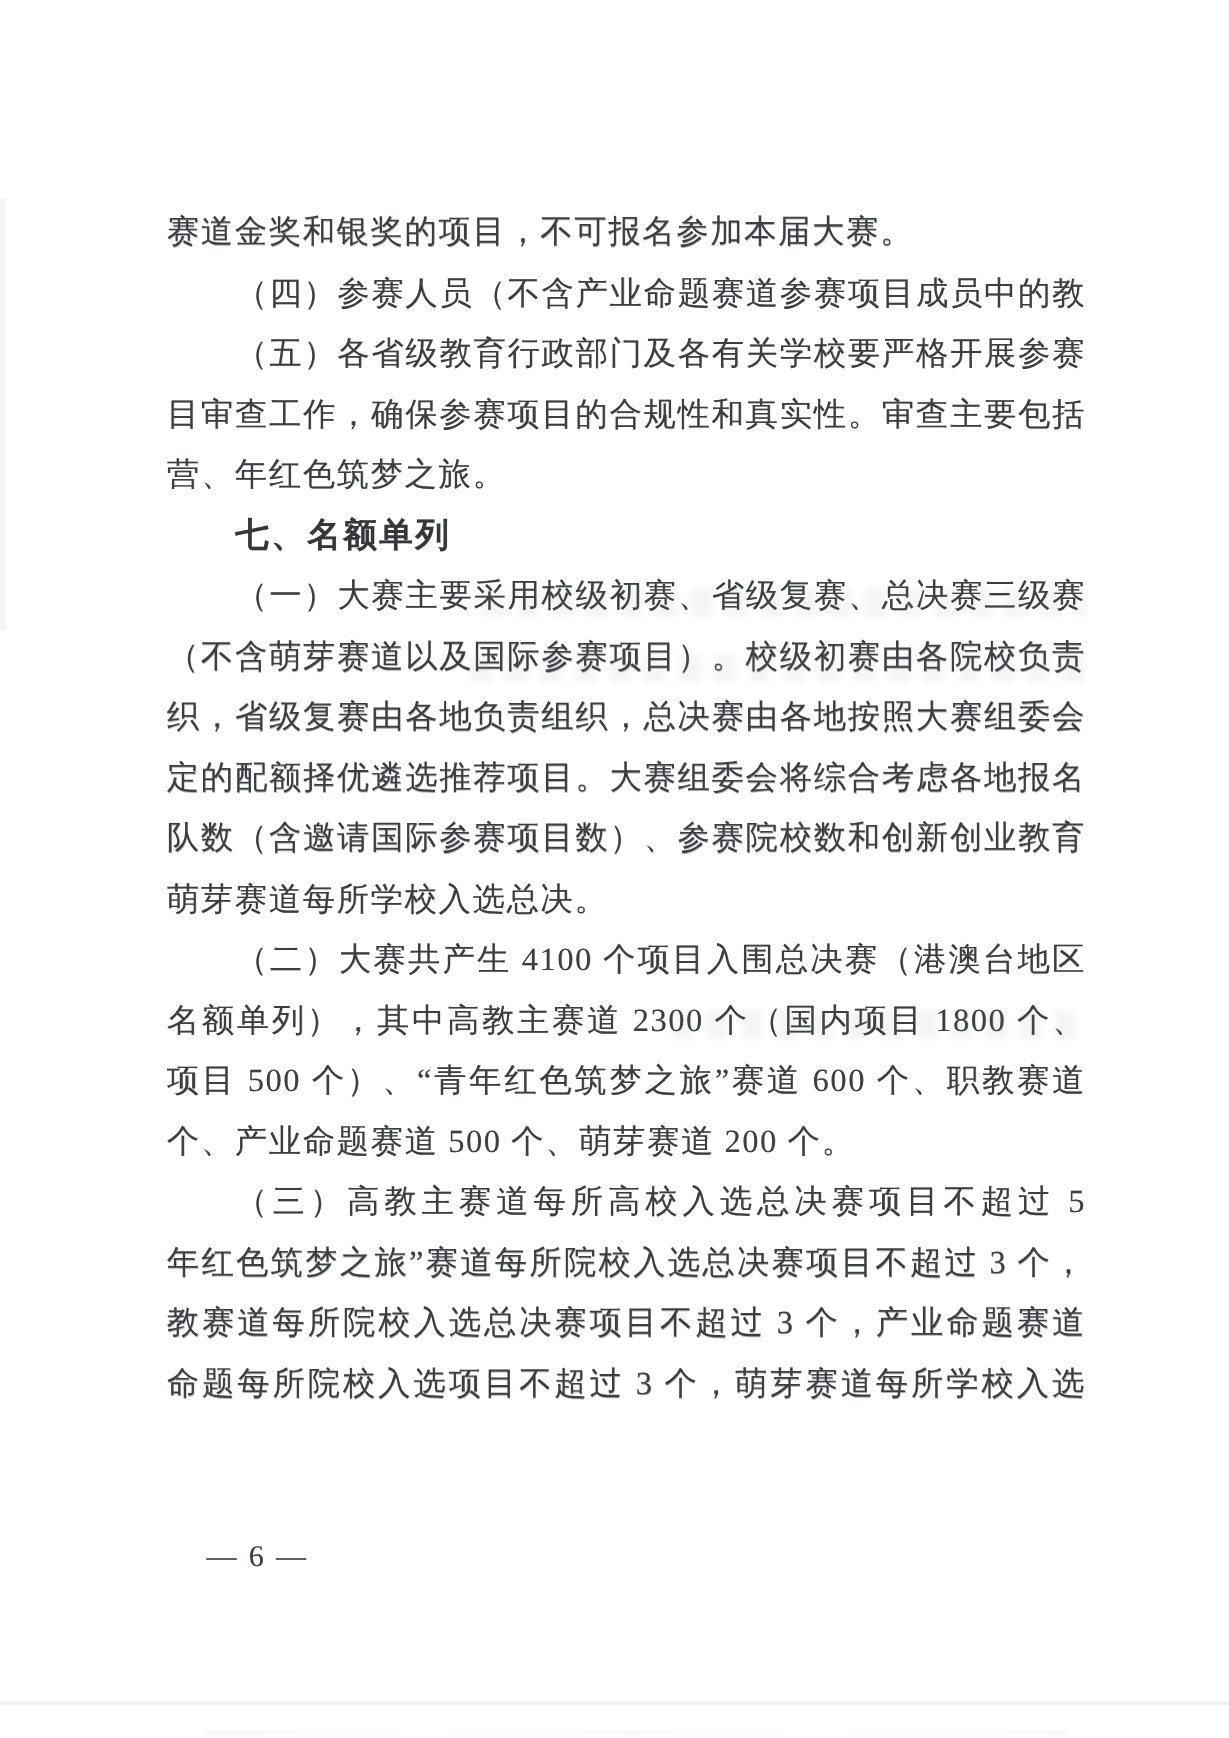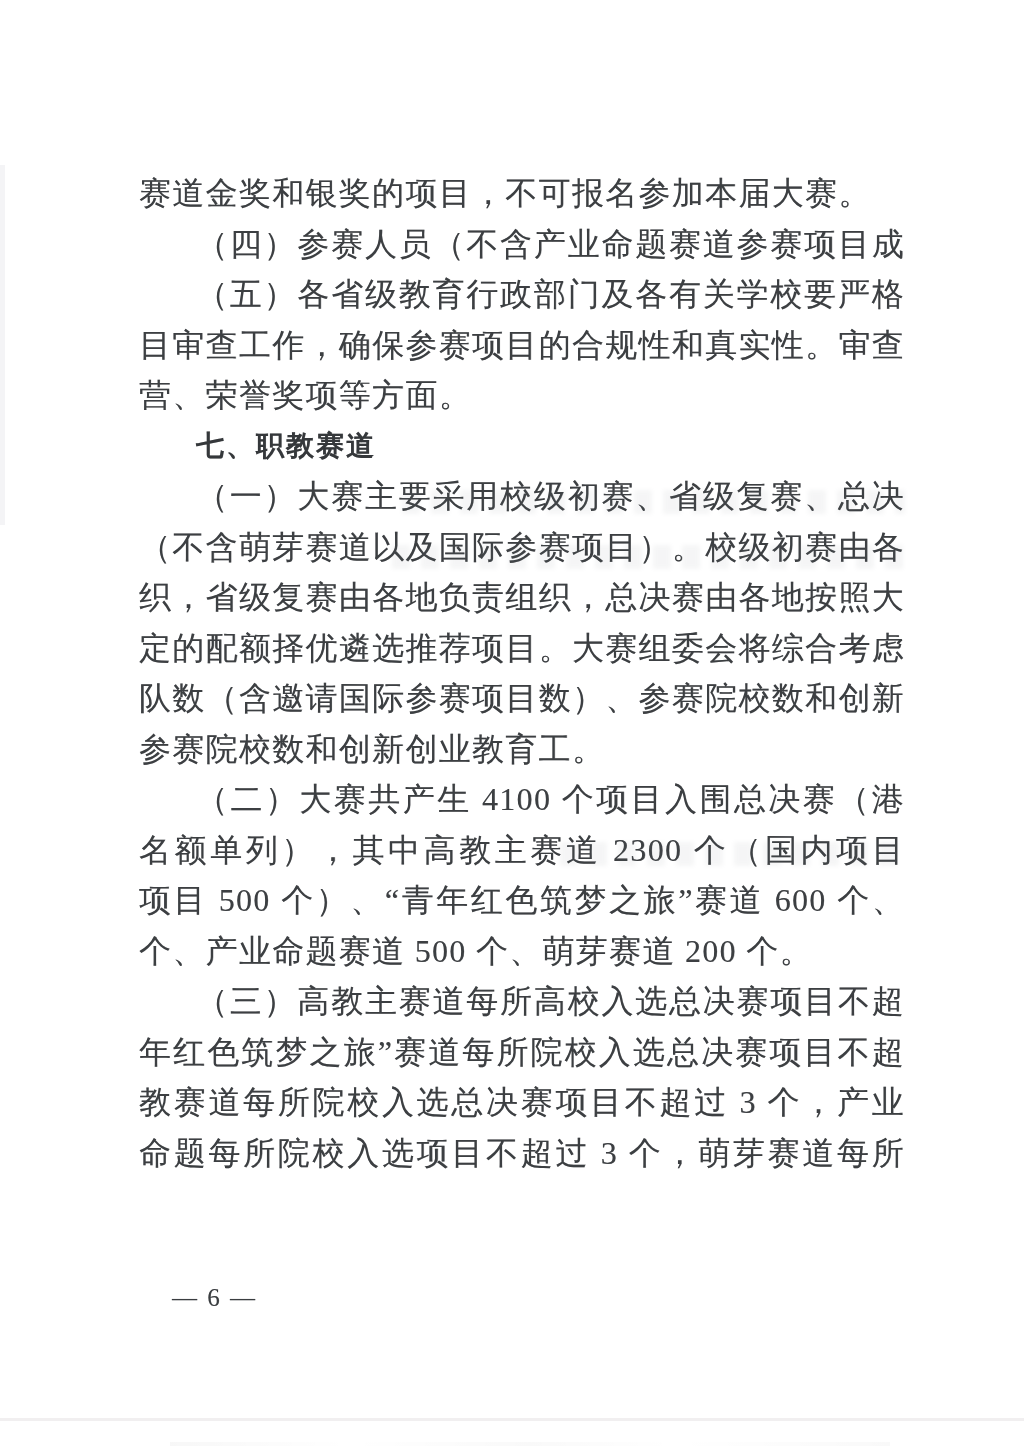--- a/index.html
+++ b/index.html
@@ -16,21 +16,21 @@
     background: #ffffff;
   }
   .content {
     position: absolute;
     left: 139px; top: 168px;
     width: 766px;
   }
   .line {
     height: 50.5px;
     line-height: 50.5px;
-    font-size: 32px;
+    font-size: 27px;
     letter-spacing: 1.3px;
     color: #3c3f42;
     white-space: normal;
     overflow: hidden;
     text-shadow: 0.3px 0.3px 0.5px rgba(70,74,78,0.45);
   }
   .line.fill {
     text-align: justify;
     text-align-last: justify;
   }
@@ -83,28 +83,28 @@
 <body>
 
 <div class="page">
   <div class="left-strip"></div>
 
   <div class="content" id="doc-lines">
       <div class="line">赛道金奖和银奖的项目，不可报名参加本届大赛。</div>
       <div class="line indent fill">（四）参赛人员（不含产业命题赛道参赛项目成员中的教师）</div>
       <div class="line indent fill">（五）各省级教育行政部门及各有关学校要严格开展参赛项</div>
       <div class="line fill">目审查工作，确保参赛项目的合规性和真实性。审查主要包括参</div>
-      <div class="line">营、荣誉奖项等方面。</div>
-      <div class="line heading indent">七、职教赛道</div>
+      <div class="line">营、年红色筑梦之旅。</div>
+      <div class="line heading indent">七、名额单列</div>
       <div class="line indent fill">（一）大赛主要采用校级初赛、省级复赛、总决赛三级赛制</div>
       <div class="line fill">（不含萌芽赛道以及国际参赛项目）。校级初赛由各院校负责组</div>
       <div class="line fill">织，省级复赛由各地负责组织，总决赛由各地按照大赛组委会确</div>
       <div class="line fill">定的配额择优遴选推荐项目。大赛组委会将综合考虑各地报名团</div>
       <div class="line fill">队数（含邀请国际参赛项目数）、参赛院校数和创新创业教育工</div>
-      <div class="line">参赛院校数和创新创业教育工。</div>
+      <div class="line">萌芽赛道每所学校入选总决。</div>
       <div class="line indent fill">（二）大赛共产生 4100 个项目入围总决赛（港澳台地区参赛</div>
       <div class="line fill">名额单列），其中高教主赛道 2300 个（国内项目 1800 个、国际</div>
       <div class="line fill">项目 500 个）、“青年红色筑梦之旅”赛道 600 个、职教赛道 600</div>
       <div class="line">个、产业命题赛道 500 个、萌芽赛道 200 个。</div>
       <div class="line indent fill">（三）高教主赛道每所高校入选总决赛项目不超过 5 个，“青</div>
       <div class="line fill">年红色筑梦之旅”赛道每所院校入选总决赛项目不超过 3 个，职</div>
       <div class="line fill">教赛道每所院校入选总决赛项目不超过 3 个，产业命题赛道每道</div>
       <div class="line fill">命题每所院校入选项目不超过 3 个，萌芽赛道每所学校入选总决</div>
     </div>
 

